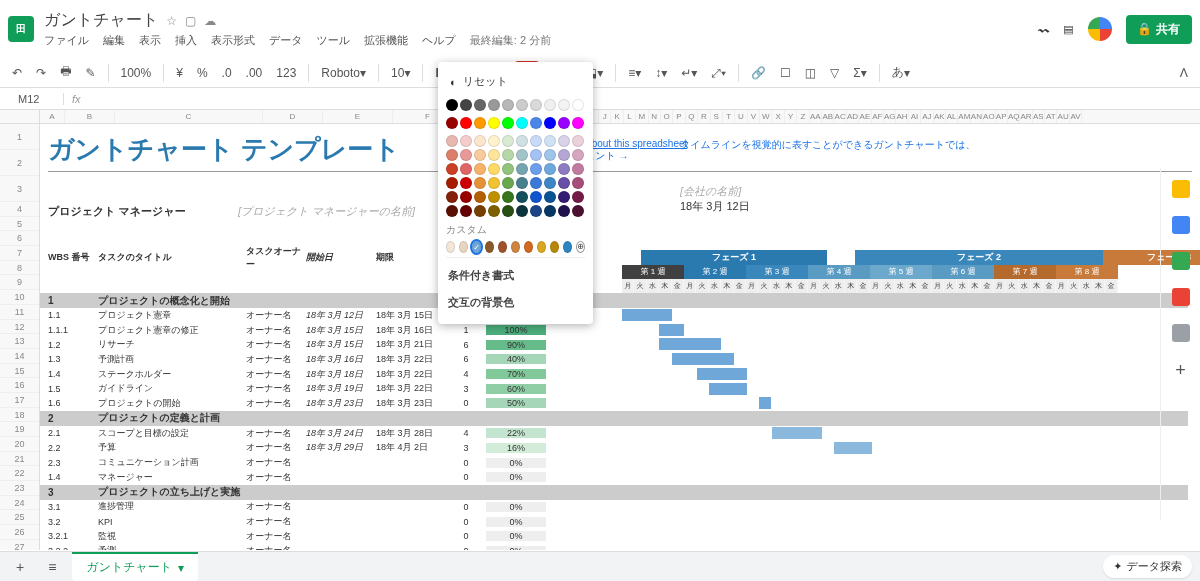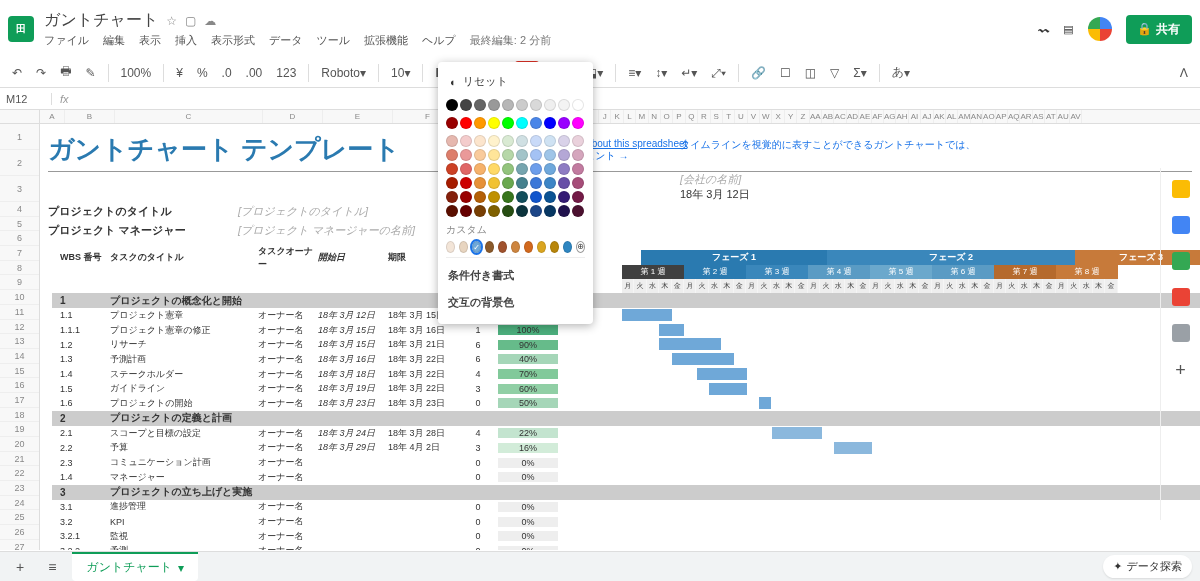--- a/index.html
+++ b/index.html
@@ -22,21 +22,21 @@
 .toolbar { display: flex; align-items: center; padding: 3px 8px; border-bottom: 1px solid #ddd; height: 30px; gap: 6px; color: #555; }
 .toolbar .sep { width: 1px; height: 18px; background: #ddd; margin: 0 2px; }
 .toolbar .btn { padding: 3px 4px; border-radius: 3px; cursor: pointer; display: flex; align-items: center; font-size: 12px; }
 .toolbar .font-name { min-width: 48px; font-size: 12px; }
 .toolbar .font-size { min-width: 18px; font-size: 12px; }
 .toolbar .fill-btn { border: 2px solid #d93025; padding: 2px; }
 .toolbar .fill-inner { width: 16px; height: 16px; display:flex; align-items:center; justify-content:center; }
 .toolbar .collapse { margin-left: auto; }
 
 
-.namefx { display: flex; align-items: center; height: 22px; border-bottom: 1px solid #ddd; }
+.namefx { display: flex; align-items: center; height: 22px; border-bottom: 1px solid #ddd; padding-left: 12px; }
 .namebox { width: 52px; padding: 0 6px; font-size: 11px; color: #555; border-right: 1px solid #ddd; }
 .fx { padding: 0 8px; color: #999; font-style: italic; }
 
 
 .sheet-area { display: flex; height: 440px; position: relative; }
 .rowhdr-col { width: 40px; background: #f8f8f8; border-right: 1px solid #ddd; font-size: 9px; color: #888; text-align: center; }
 .rowhdr-col div { height: 14.7px; line-height: 14.7px; border-bottom: 1px solid #eee; }
 .rowhdr-col .tall { height: 26px; line-height: 26px; }
 .rowhdr-col .colstrip { height: 14px; border-bottom: 1px solid #ddd; }
 
@@ -50,42 +50,42 @@
 .hr { border-bottom: 1px solid #999; margin: 4px 8px 0 8px; }
 
 .info-row { display: flex; padding: 2px 8px; font-size: 11px; }
 .info-label { width: 190px; font-weight: bold; color: #333; }
 .info-val { color: #aaa; font-style: italic; }
 
 .tips { position: absolute; left: 545px; top: 14px; font-size: 10px; color: #1a73e8; }
 .tips .linkish { text-decoration: underline; }
 .tips-right { position: absolute; left: 640px; top: 14px; font-size: 10px; color: #1a73e8; line-height: 14px; }
 
-.company-row { position: absolute; left: 640px; top: 48px; font-size: 11px; }
+.company-row { position: absolute; left: 640px; top: 60px; font-size: 11px; }
 .company-row .lbl { color: #aaa; font-style: italic; }
 .company-row .date { color: #333; }
 
 
 .phase-strip { display: flex; position: absolute; left: 601px; top: 126px; height: 15px; font-size: 9px; color: #fff; font-weight: bold; }
 .phase { display:flex; align-items:center; justify-content:center; }
 .phase1 { background: #2a7ab0; width: 186px; }
-.phase2 { background: #3a87bb; width: 248px; }
+.phase2 { background: #3a87bb; width: 248px; margin-left: 28px; }
 .phase3 { background: #c77a3a; width: 132px; }
 
 .week-strip { display: flex; position: absolute; left: 582px; top: 141px; height: 14px; font-size: 8px; color: #fff; }
 .week { width: 62px; text-align: center; line-height: 14px; }
 .w-b1 { background:#404040; } .w-b2 { background:#2a7ab0; } .w-b3 { background:#3a87bb; }
 .w-g1 { background:#5a9bc4; } .w-g2 { background:#6ba8cc; }
 .w-o1 { background:#b56a2d; } .w-o2 { background:#c77a3a; }
 
 .day-strip { display: flex; position: absolute; left: 582px; top: 155px; height: 14px; font-size: 7px; color: #444; background:#eee; }
 .day-strip span { width: 12.4px; text-align: center; line-height: 14px; border-right:1px solid #f5f5f5; }
 
 
-.tbl { position: absolute; left: 12px; top: 126px; width: 560px; font-size: 10px; }
+.tbl { position: absolute; left: 0; top: 126px; width: 560px; font-size: 10px; }
 .tbl-hdr { display: flex; font-weight: bold; font-size: 9px; height: 15px; padding-left: 8px; align-items:center; }
 .tbl-hdr2 { height: 14px; }
 .c-wbs { width: 50px; }
 .c-title { width: 148px; }
 .c-owner { width: 60px; }
 .c-start { width: 70px; font-style: italic; }
 .c-end { width: 70px; }
 .c-dur { width: 40px; text-align:center; }
 .c-pct { width: 60px; text-align:center; }
 
@@ -309,24 +309,20 @@
         </div>
         <div class="tips-right">
           <div>タイムラインを視覚的に表すことができるガントチャートでは、</div>
         </div>
         <div class="company-row">
           <div class="lbl">[会社の名前]</div>
           <div class="date">18年 3月 12日</div>
         </div>
       </div>
       <div class="info-row">
-          <div class="info-label">プロジェクトのタイトル</div>
-          <div class="info-val">[プロジェクトのタイトル]</div>
-        </div>
-      <div class="info-row">
           <div class="info-label">プロジェクト マネージャー</div>
           <div class="info-val">[プロジェクト マネージャーの名前]</div>
         </div>
 
       <div class="phase-strip">
         <div class="phase phase1">フェーズ 1</div>
         <div class="phase phase2">フェーズ 2</div>
         <div class="phase phase3">フェーズ 3</div>
       </div>
       <div class="week-strip" id="weekstrip">

